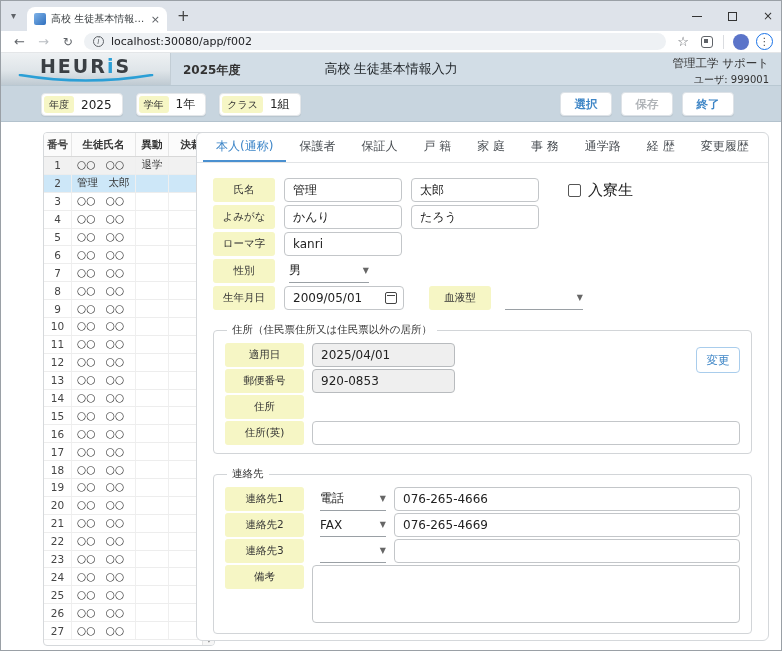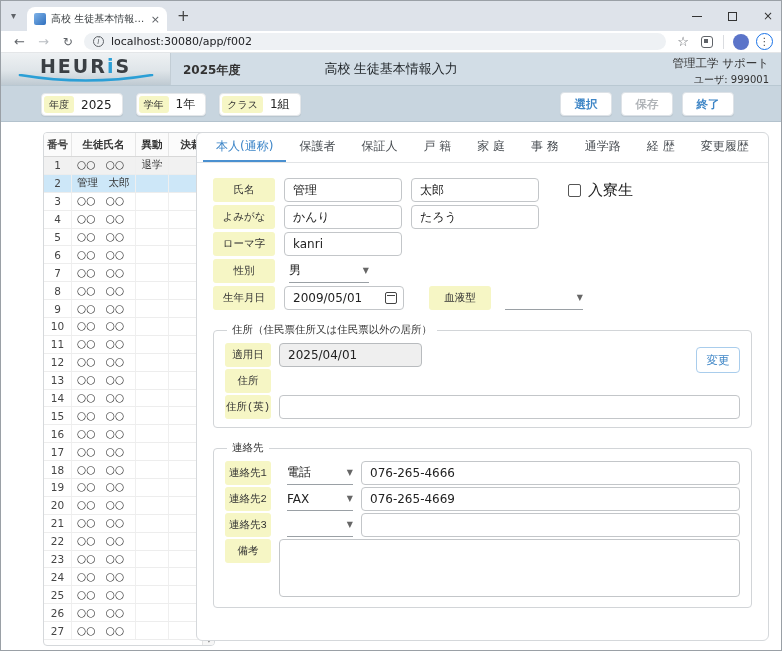--- a/index.html
+++ b/index.html
@@ -98,21 +98,21 @@
   .date-wrap { position:relative; margin-left:9px; }
   .date-in { width:120px; padding-right:21px; }
   .cal-ic { position:absolute; right:7px; top:6px; width:12px; height:12px; border:1.4px solid #444; border-radius:2px; }
   .cal-ic::before { content:""; position:absolute; left:1px; right:1px; top:2px; height:1.3px; background:#444; }
   .chk-wrap { display:flex; align-items:center; margin-left:29px; }
   .chkbox { width:13px; height:13px; border:1.4px solid #555; border-radius:2px; background:#fff; }
   .chk-label { font-size:15px; color:#222; margin-left:7px; }
 
   fieldset.fset { border:1px solid #d2d5d8; border-radius:4px; margin-top:13px; padding:6px 11px 8px 11px; position:relative; }
   fieldset.fset legend { font-size:10.5px; color:#333; padding:0 5px; margin-left:2px; }
-  .fset .flabel { width:46px;font-family:Liberation Mono, monospace; }
+  .fset .flabel { width:79px; }
   .fset .frow { margin-bottom:2px; }
   .in-mid { width:143px; margin-left:8px; }
   .in-wide { flex:1; margin-left:8px; }
   .chg-btn { position:absolute; right:11px; top:10px; width:44px; height:26px; background:#fff; border:1px solid #a9cdec; border-radius:4px; color:#3d85c6; font-size:11.5px; display:flex; align-items:center; justify-content:center; }
   .sel-contact { width:66px; margin-left:16px; flex:0 0 auto; }
   .note-row { align-items:flex-start; margin-top:2px; }
   .note-area { flex:1; margin-left:8px; height:58px; border:1px solid #c3c6c9; border-radius:4px; resize:none; font-family:inherit; font-size:12px; padding:4px 8px; outline:none; }
 </style>
 </head>
 <body>
@@ -419,20 +419,24 @@
             <span class="caret">▼</span>
           </div>
         </div>
 
         <fieldset class="fset">
           <legend>住所（住民票住所又は住民票以外の居所）</legend>
           <div class="chg-btn">変更</div>
           <div class="frow">
             <div class="flabel">適用日</div>
             <input class="fin ro in-mid" readonly="" value="2025/04/01" style="">
+          </div>
+          <div class="frow">
+            <div class="flabel">郵便番号</div>
+            <input class="fin ro in-mid" readonly="" value="920-0853" style="">
           </div>
           <div class="frow">
             <div class="flabel">住所</div>
           </div>
           <div class="frow" style="margin-bottom:0;">
             <div class="flabel">住所(英)</div>
             <input class="fin in-wide" style="">
           </div>
         </fieldset>
 

